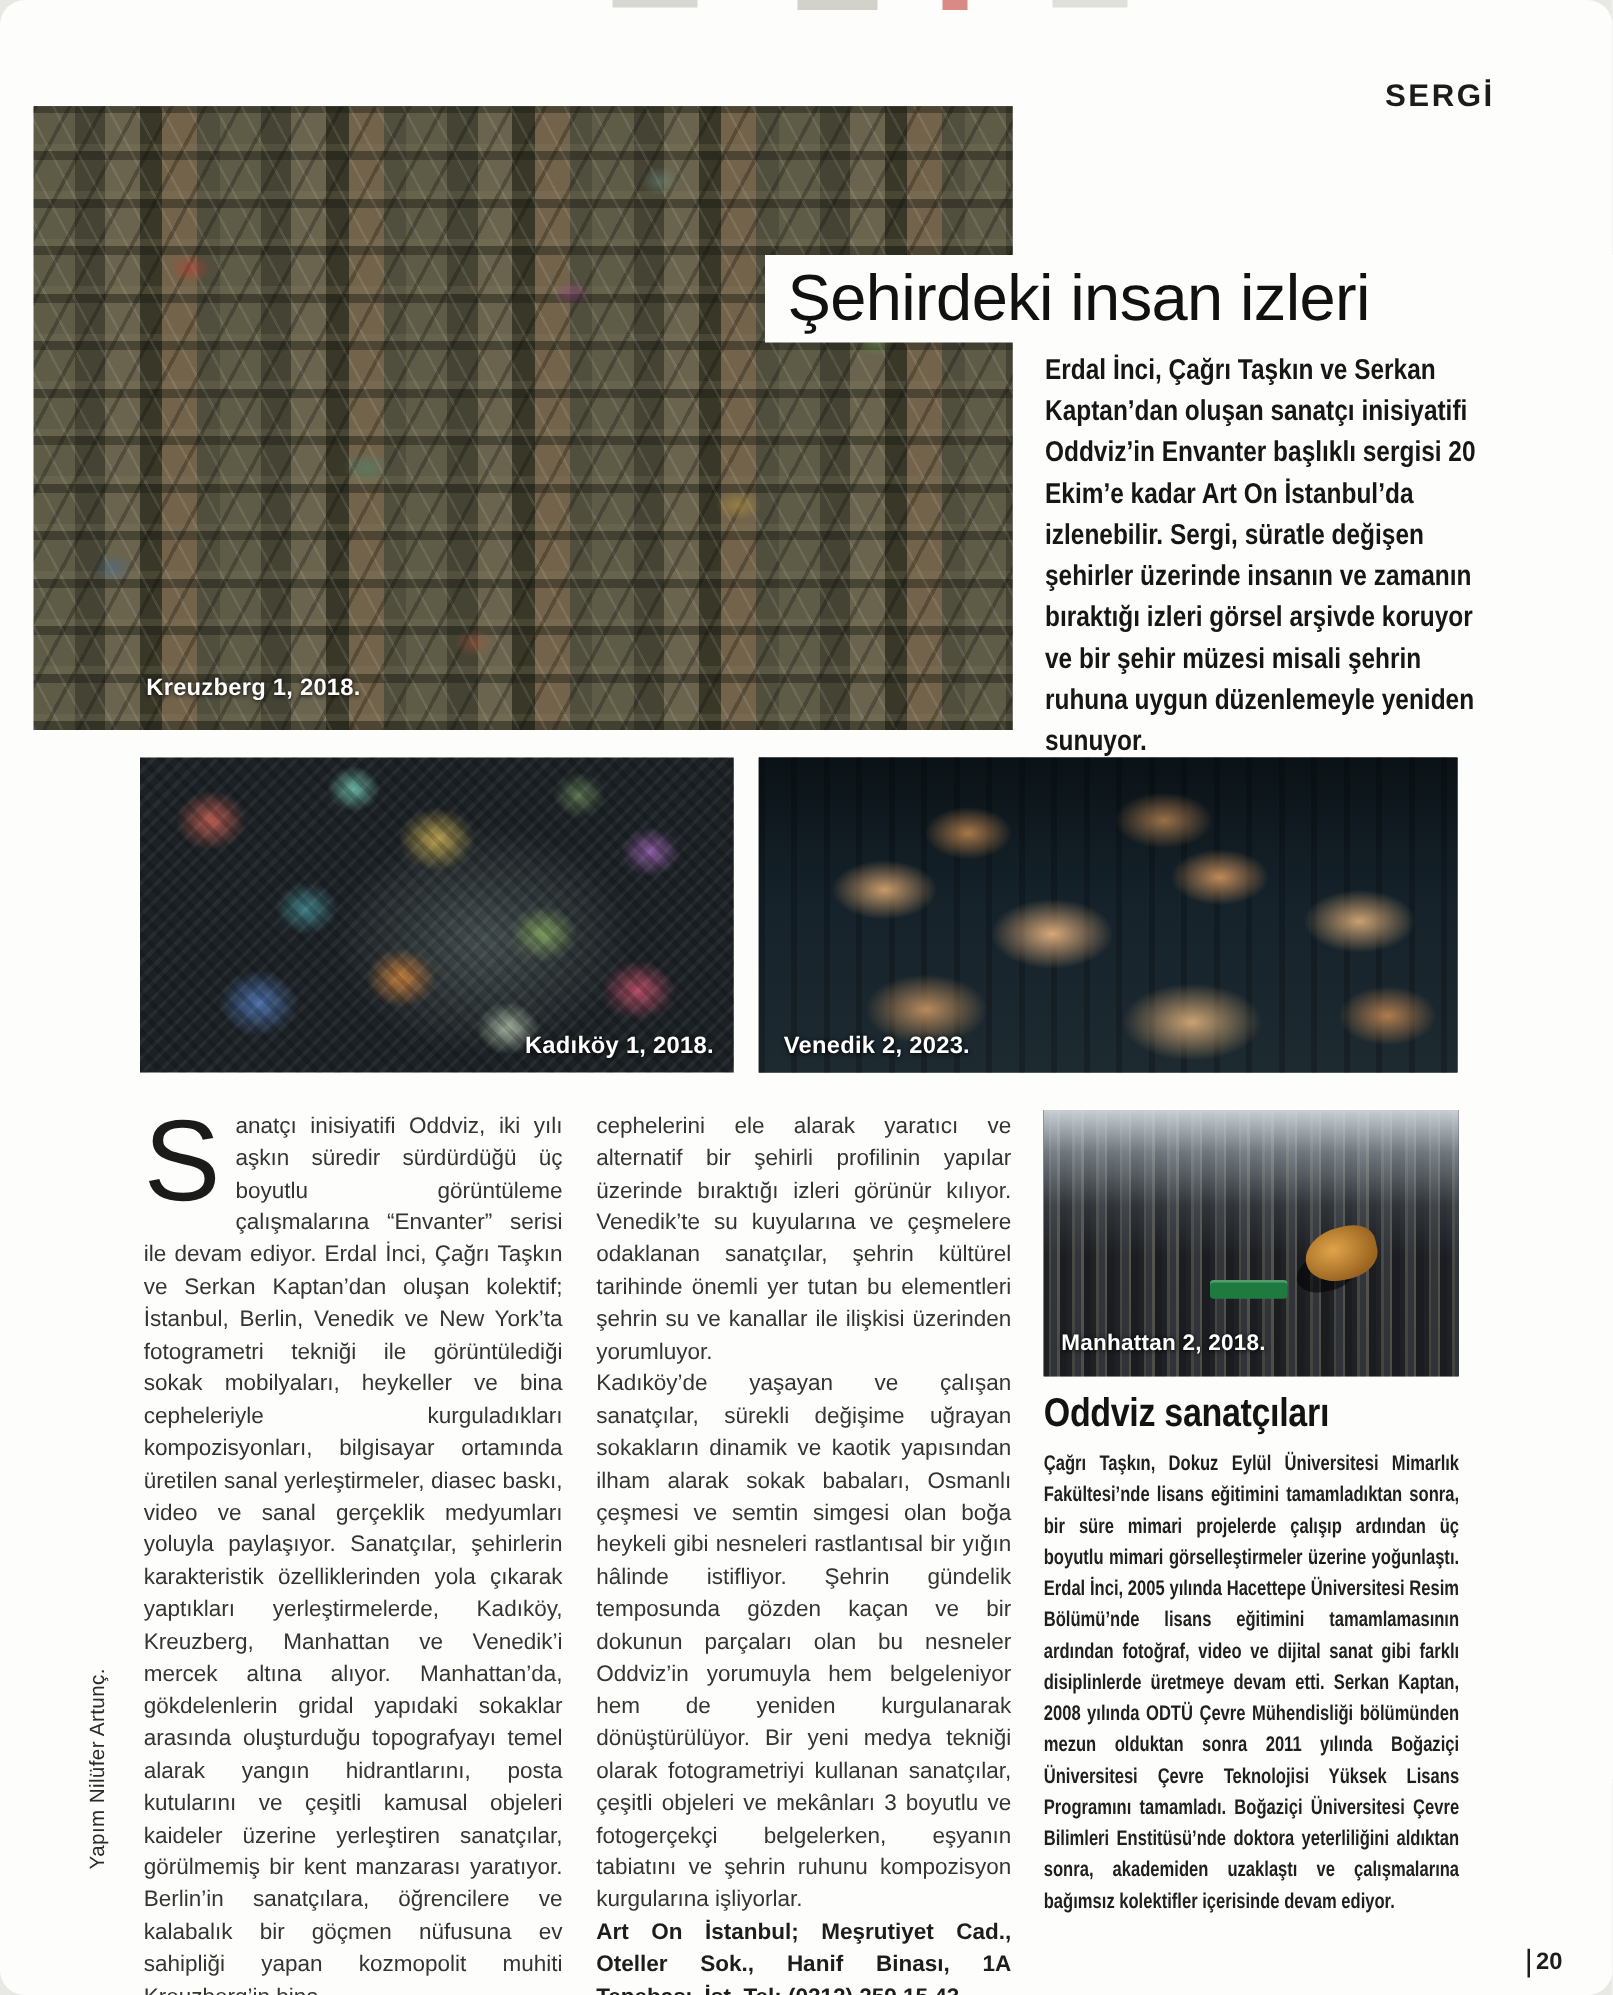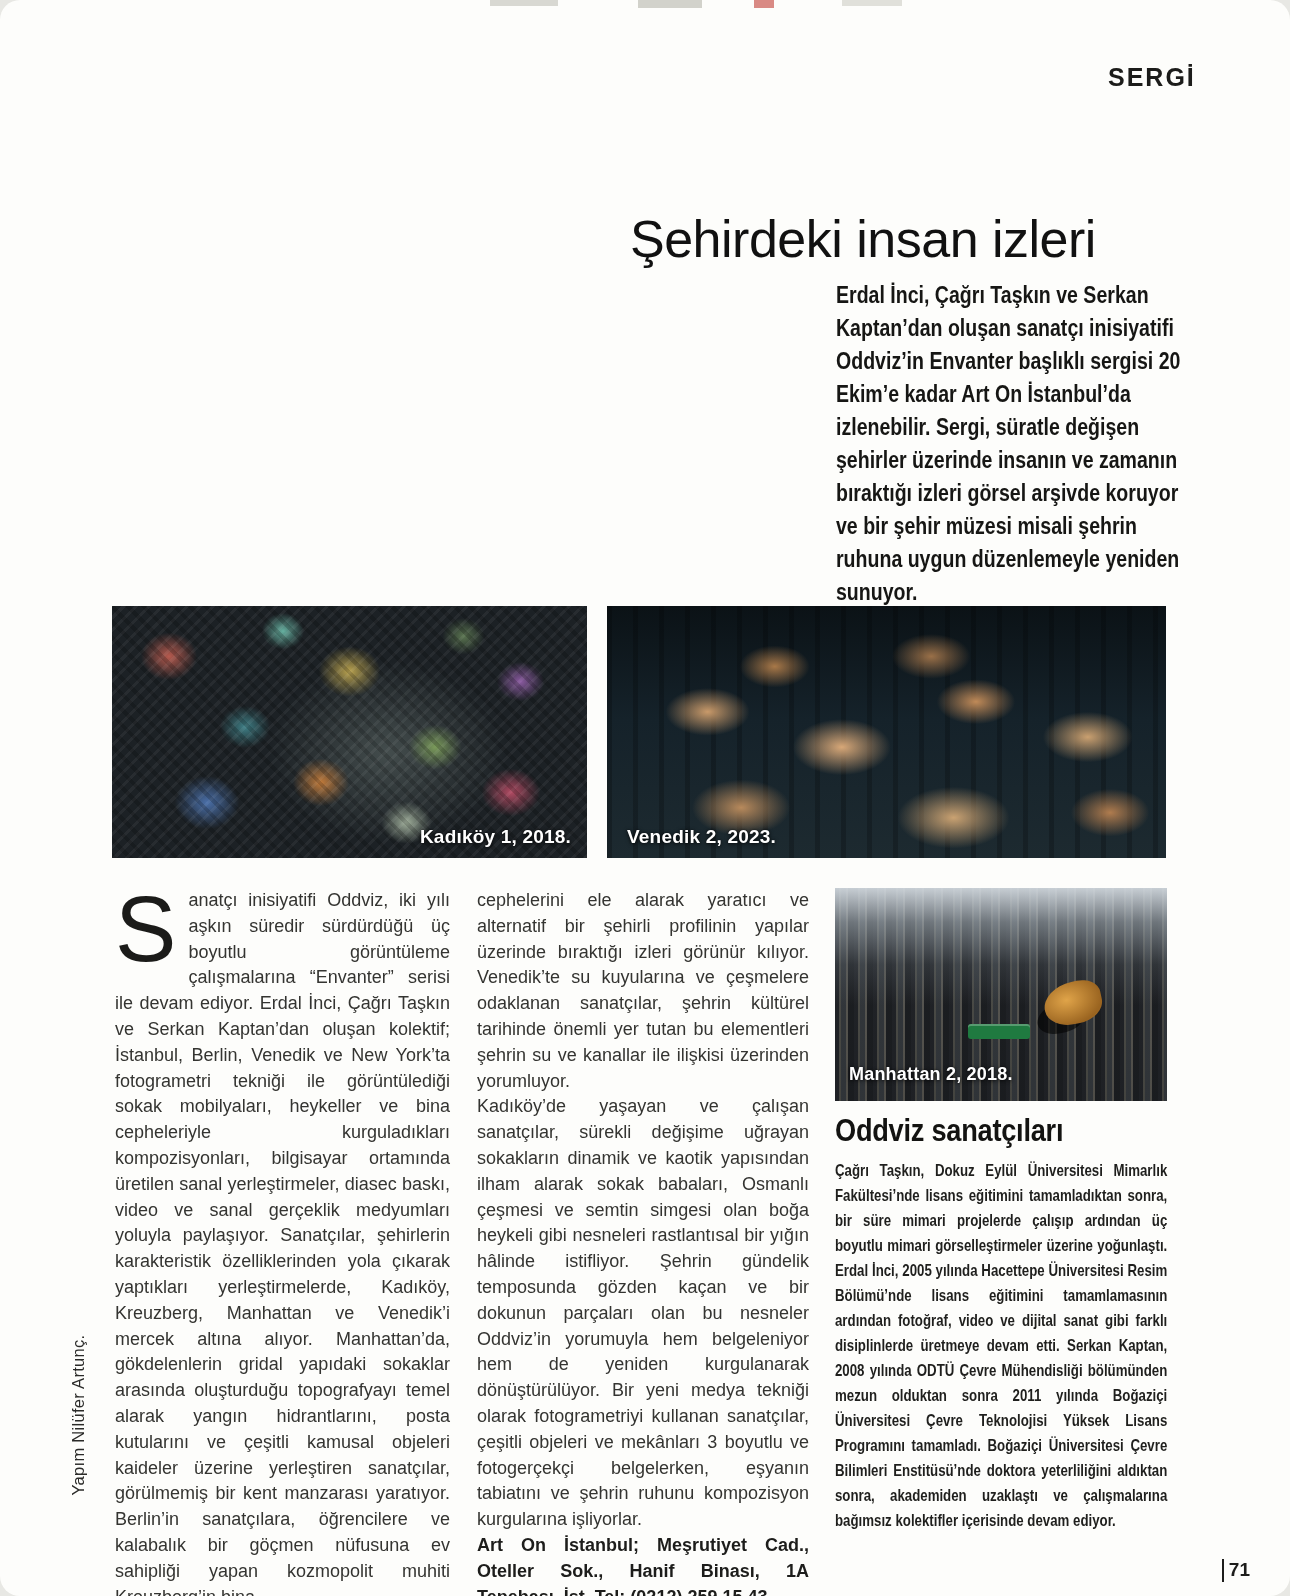--- a/index.html
+++ b/index.html
@@ -174,20 +174,23 @@
 
 <div class="page">
 
   <div class="remnant r1"></div>
   <div class="remnant r2"></div>
   <div class="remnant r3"></div>
   <div class="remnant r4"></div>
 
   <div class="section-label">SERGİ</div>
 
+  <div class="figure fig-kreuzberg">
+    <span class="img-caption">Kreuzberg 1, 2018.</span>
+  </div>
 
   <div class="title-band">
     <h1 class="page-title">Şehirdeki insan izleri</h1>
   </div>
 
   <div class="intro">Erdal İnci, Çağrı Taşkın ve Serkan Kaptan’dan oluşan sanatçı inisiyatifi Oddviz’in Envanter başlıklı sergisi 20 Ekim’e kadar Art On İstanbul’da izlenebilir. Sergi, süratle değişen şehirler üzerinde insanın ve zamanın bıraktığı izleri görsel arşivde koruyor ve bir şehir müzesi misali şehrin ruhuna uygun düzenlemeyle yeniden sunuyor.</div>
 
   <div class="figure fig-kadikoy">
     <span class="img-caption">Kadıköy 1, 2018.</span>
   </div>
@@ -210,15 +213,15 @@
 
   <div class="figure fig-manhattan">
     <div class="bull"></div>
     <div class="street-sign"></div>
     <span class="img-caption">Manhattan 2, 2018.</span>
   </div>
 
   <h2 class="sidebar-heading">Oddviz sanatçıları</h2>
   <div class="sidebar-body">Çağrı Taşkın, Dokuz Eylül Üniversitesi Mimarlık Fakültesi’nde lisans eğitimini tamamladıktan sonra, bir süre mimari projelerde çalışıp ardından üç boyutlu mimari görselleştirmeler üzerine yoğunlaştı. Erdal İnci, 2005 yılında Hacettepe Üniversitesi Resim Bölümü’nde lisans eğitimini tamamlamasının ardından fotoğraf, video ve dijital sanat gibi farklı disiplinlerde üretmeye devam etti. Serkan Kaptan, 2008 yılında ODTÜ Çevre Mühendisliği bölümünden mezun olduktan sonra 2011 yılında Boğaziçi Üniversitesi Çevre Teknolojisi Yüksek Lisans Programını tamamladı. Boğaziçi Üniversitesi Çevre Bilimleri Enstitüsü’nde doktora yeterliliğini aldıktan sonra, akademiden uzaklaştı ve çalışmalarına bağımsız kolektifler içerisinde devam ediyor.</div>
 
-  <div class="page-num">71</div>
+  <div class="page-num">20</div>
 
 </div>
 
 </body></html>

